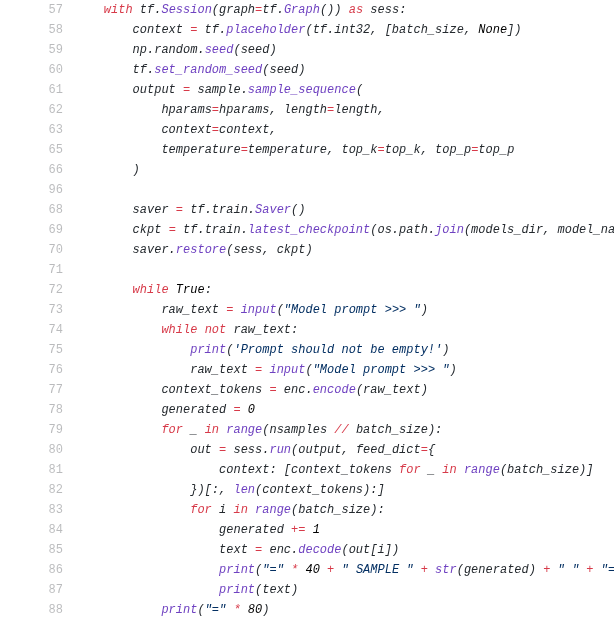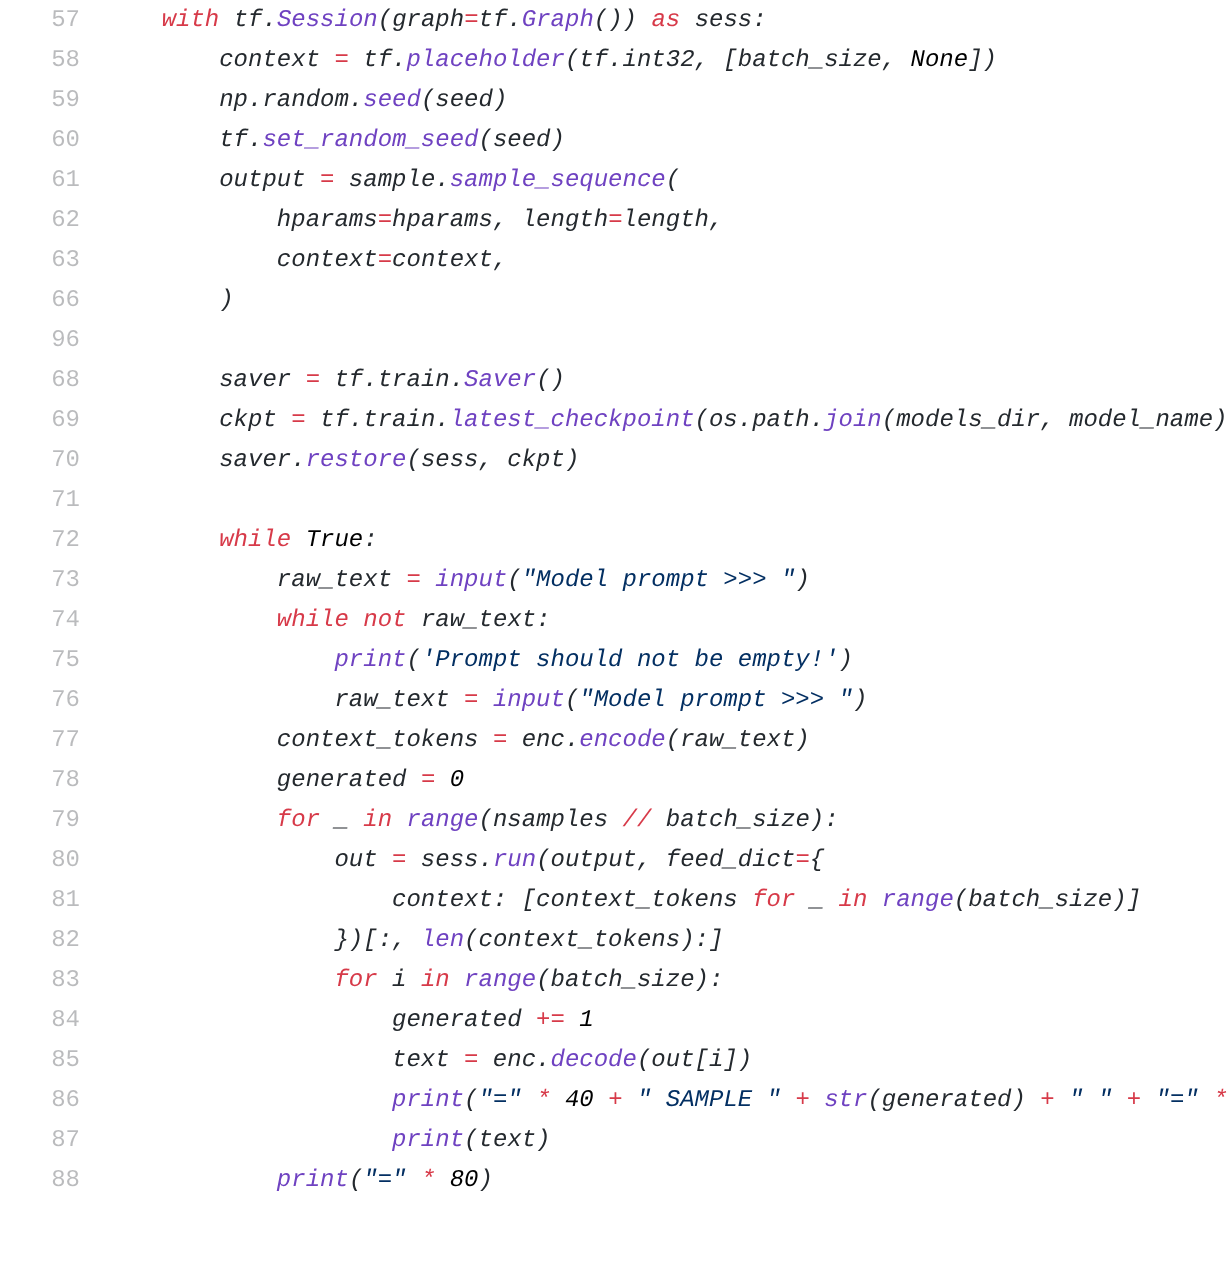--- a/index.html
+++ b/index.html
@@ -7,20 +7,21 @@
     padding: 0;
     background: #ffffff;
     font-family: Consolas, "Courier New", monospace;
     font-size: 12px;
     line-height: 20px;
     color: #24292e;
     width: 614px;
   }
   .code-view {
     padding: 0;
+    margin-left: 23px;
   }
   .line {
     display: flex;
     white-space: pre;
   }
   .gutter {
     width: 40px;
     flex: 0 0 40px;
     text-align: right;
     padding-right: 12px;
@@ -43,20 +44,21 @@
 <body>
 
 <div class="code-view" id="code-root">
     <div class="line"><span class="gutter">57</span><span class="src"><span class="p">    </span><span class="k">with</span><span class="p"> tf.</span><span class="fn">Session</span><span class="p">(</span><span class="p">graph</span><span class="op">=</span><span class="p">tf.</span><span class="fn">Graph</span><span class="p">()) </span><span class="k">as</span><span class="p"> sess:</span></span></div>
     <div class="line"><span class="gutter">58</span><span class="src"><span class="p">        context </span><span class="op">=</span><span class="p"> tf.</span><span class="fn">placeholder</span><span class="p">(tf.int32, [batch_size, </span><span class="n">None</span><span class="p">])</span></span></div>
     <div class="line"><span class="gutter">59</span><span class="src"><span class="p">        np.random.</span><span class="fn">seed</span><span class="p">(seed)</span></span></div>
     <div class="line"><span class="gutter">60</span><span class="src"><span class="p">        tf.</span><span class="fn">set_random_seed</span><span class="p">(seed)</span></span></div>
     <div class="line"><span class="gutter">61</span><span class="src"><span class="p">        output </span><span class="op">=</span><span class="p"> sample.</span><span class="fn">sample_sequence</span><span class="p">(</span></span></div>
     <div class="line"><span class="gutter">62</span><span class="src"><span class="p">            </span><span class="p">hparams</span><span class="op">=</span><span class="p">hparams, </span><span class="p">length</span><span class="op">=</span><span class="p">length,</span></span></div>
     <div class="line"><span class="gutter">63</span><span class="src"><span class="p">            </span><span class="p">context</span><span class="op">=</span><span class="p">context,</span></span></div>
+    <div class="line"><span class="gutter">65</span><span class="src"><span class="p">            </span><span class="p">temperature</span><span class="op">=</span><span class="p">temperature, </span><span class="p">top_k</span><span class="op">=</span><span class="p">top_k, </span><span class="p">top_p</span><span class="op">=</span><span class="p">top_p</span></span></div>
     <div class="line"><span class="gutter">66</span><span class="src"><span class="p">        )</span></span></div>
     <div class="line"><span class="gutter">96</span><span class="src"><span class="p"></span></span></div>
     <div class="line"><span class="gutter">68</span><span class="src"><span class="p">        saver </span><span class="op">=</span><span class="p"> tf.train.</span><span class="fn">Saver</span><span class="p">()</span></span></div>
     <div class="line"><span class="gutter">69</span><span class="src"><span class="p">        ckpt </span><span class="op">=</span><span class="p"> tf.train.</span><span class="fn">latest_checkpoint</span><span class="p">(os.path.</span><span class="fn">join</span><span class="p">(models_dir, model_name))</span></span></div>
     <div class="line"><span class="gutter">70</span><span class="src"><span class="p">        saver.</span><span class="fn">restore</span><span class="p">(sess, ckpt)</span></span></div>
     <div class="line"><span class="gutter">71</span><span class="src"><span class="p"></span></span></div>
     <div class="line"><span class="gutter">72</span><span class="src"><span class="p">        </span><span class="k">while</span><span class="p"> </span><span class="n">True</span><span class="p">:</span></span></div>
     <div class="line"><span class="gutter">73</span><span class="src"><span class="p">            raw_text </span><span class="op">=</span><span class="p"> </span><span class="fn">input</span><span class="p">(</span><span class="s">"Model prompt &gt;&gt;&gt; "</span><span class="p">)</span></span></div>
     <div class="line"><span class="gutter">74</span><span class="src"><span class="p">            </span><span class="k">while</span><span class="p"> </span><span class="k">not</span><span class="p"> raw_text:</span></span></div>
     <div class="line"><span class="gutter">75</span><span class="src"><span class="p">                </span><span class="fn">print</span><span class="p">(</span><span class="s">'Prompt should not be empty!'</span><span class="p">)</span></span></div>

